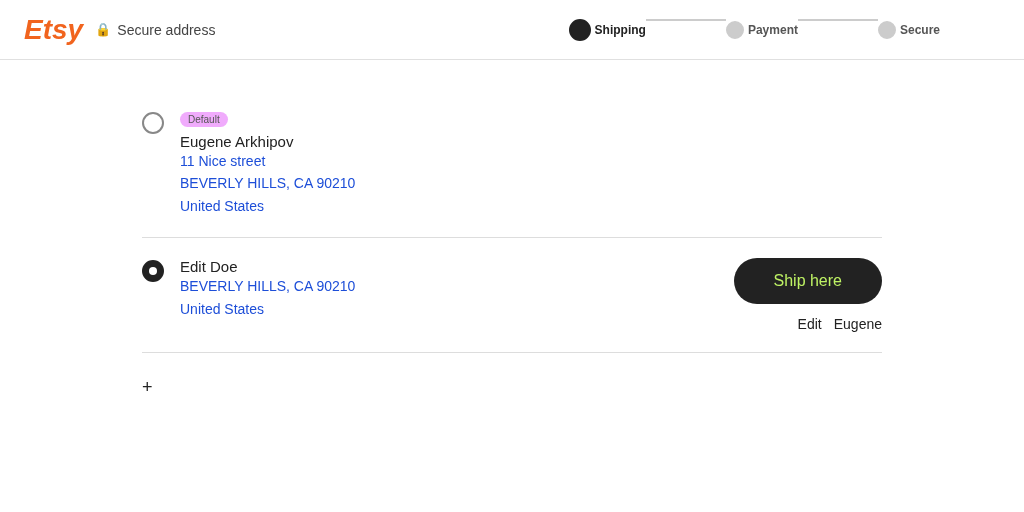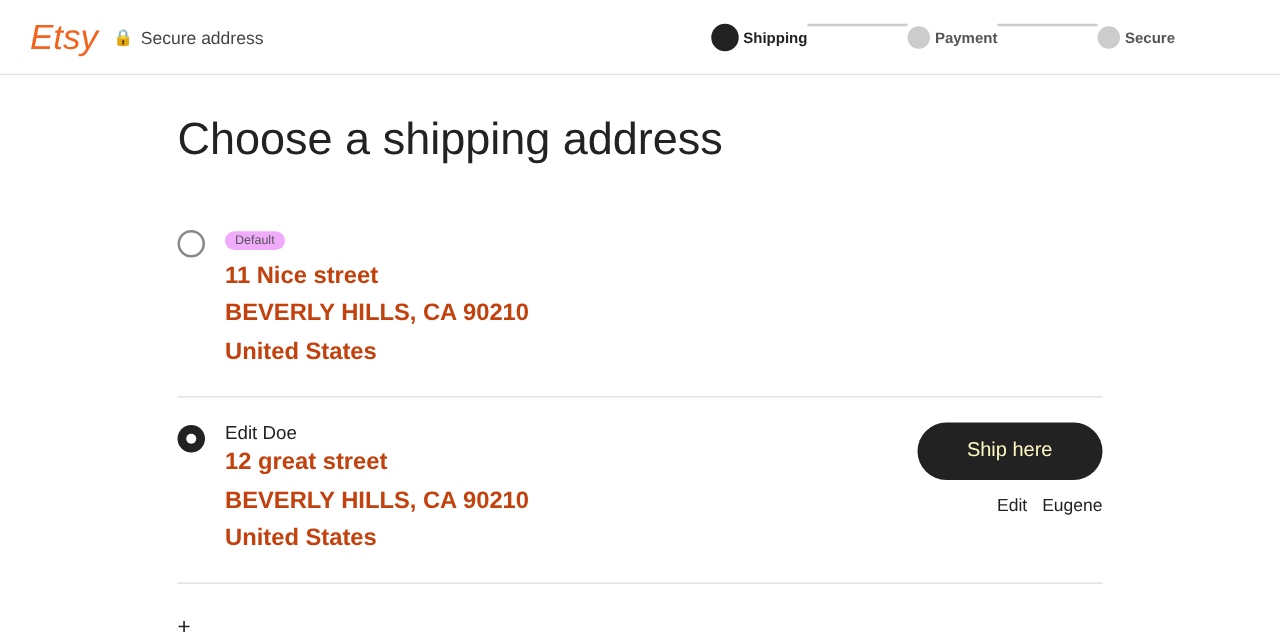--- a/index.html
+++ b/index.html
@@ -4,21 +4,21 @@
   <style>
     * { box-sizing: border-box; margin: 0; padding: 0; }
     body { font-family: -apple-system, BlinkMacSystemFont, 'Segoe UI', sans-serif; background: #fff; color: #222; font-size: 14px; }
 
     
     .header {
       display: flex; align-items: center; justify-content: space-between;
       padding: 12px 24px; border-bottom: 1px solid #e0e0e0; height: 60px;
     }
     .header-left { display: flex; align-items: center; gap: 12px; }
-    .etsy-logo { font-size: 28px; font-weight: 400; color: #f1641e; font-style: italic; }
+    .etsy-logo { font-size: 28px; font-weight: 700; color: #f1641e; font-style: italic; }
     .secure-checkout { display: flex; align-items: center; gap: 6px; color: #444; font-size: 14px; }
     .lock-icon { font-size: 13px; color: #555; }
 
     
     .progress-steps {
       display: flex; align-items: center; gap: 0; margin-right: 60px;
     }
     .step { display: flex; flex-direction: row; align-items: center; gap: 4px; }
     .step-dot {
       width: 18px; height: 18px; border-radius: 50%;
@@ -44,31 +44,31 @@
       width: 22px; height: 22px; border-radius: 50%; border: 2px solid #888;
       margin-top: 2px; flex-shrink: 0; background: #fff; cursor: pointer;
       display: flex; align-items: center; justify-content: center;
     }
     .radio-btn.selected { border-color: #222; background: #222; }
     .radio-btn.selected::after {
       content: ''; width: 8px; height: 8px; border-radius: 50%; background: #fff;
     }
     .address-info { flex: 1; }
     .address-name { font-size: 15px; font-weight: 400; margin-top: 0; }
-    .address-line { font-size: 19px; color: #c2410c; line-height: 1.6; font-weight: bold; }
+    .address-line { font-size: 14px; color: #1d4ed8; line-height: 1.6; }
     .default-badge {
       display: inline-block; background: #f0abfc; color: #555;
       font-size: 10px; padding: 2px 8px; border-radius: 12px;
       margin-bottom: 6px; font-weight: 500;
     }
     .address-actions {
       display: flex; flex-direction: column; align-items: flex-end; gap: 12px; margin-left: 20px;
     }
     .ship-here-btn {
-      background: #222; color: #fef9c3; border: none; border-radius: 30px;
+      background: #222; color: #bef264; border: none; border-radius: 30px;
       padding: 14px 40px; font-size: 16px; font-weight: 500; cursor: pointer;
       white-space: nowrap;
     }
     .edit-delete { display: flex; gap: 12px; }
     .text-btn {
       background: none; border: none; cursor: pointer;
       font-size: 14px; color: #222; text-decoration: none; font-weight: 500;
     }
 
     
@@ -102,37 +102,36 @@
     </div>
     <div class="step-line"></div>
     <div class="step">
       <div class="step-dot"></div>
       <span class="step-label">Secure</span>
     </div>
   </div>
 </header>
 
 <main class="main">
-  <h1 class="page-title">Choose a shipping address</h1>
 
   <div class="address-card">
     <div class="radio-btn"></div>
     <div class="address-info">
       <div class="default-badge">Default</div>
+      <div class="address-name">Eugene Arkhipov</div>
       <div class="address-line">11 Nice street</div>
       <div class="address-line">BEVERLY HILLS, CA 90210</div>
       <div class="address-line">United States</div>
     </div>
   </div>
 
   <div class="address-card">
     <div class="radio-btn selected"></div>
     <div class="address-info">
       <div class="address-name">Edit Doe</div>
-      <div class="address-line">12 great street</div>
       <div class="address-line">BEVERLY HILLS, CA 90210</div>
       <div class="address-line">United States</div>
     </div>
     <div class="address-actions">
       <button class="ship-here-btn">Ship here</button>
       <div class="edit-delete">
         <button class="text-btn">Edit</button>
         <button class="text-btn">Eugene</button>
       </div>
     </div>

